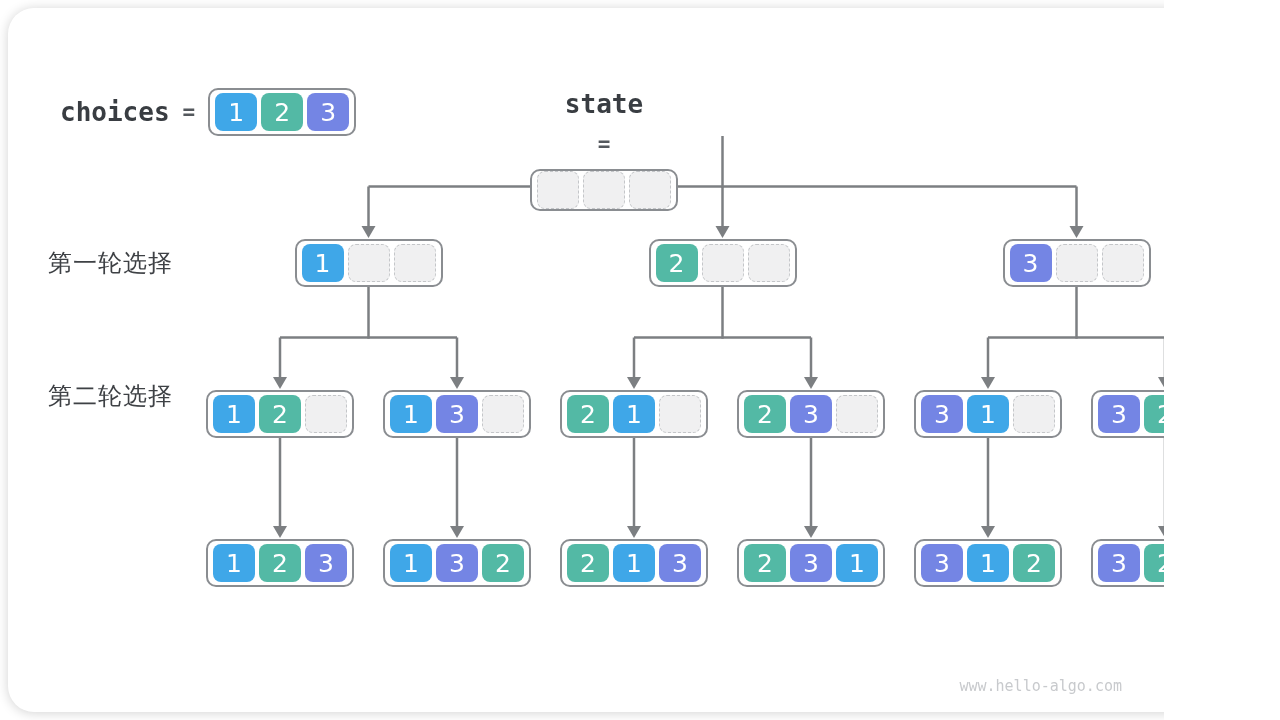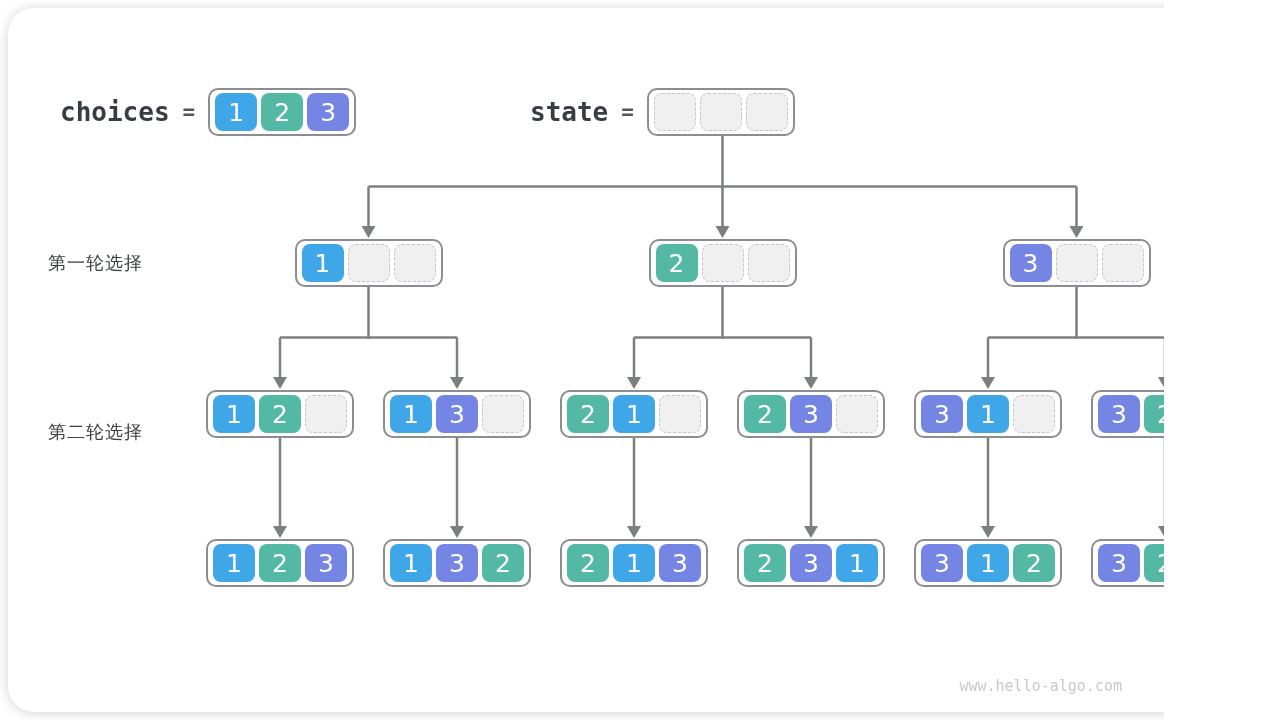--- a/index.html
+++ b/index.html
@@ -19,21 +19,21 @@
         background:#ffffff;border:2.5px solid var(--node-border,#8a8d91);
         border-radius:10px;display:flex;align-items:center;justify-content:center;gap:4px;}
   .node.inline{position:relative;}
   .cell{width:42px;height:38px;border-radius:8px;box-sizing:border-box;
         display:flex;align-items:center;justify-content:center;
         font-family:"DejaVu Sans","Liberation Sans",sans-serif;
         font-weight:500;font-size:25px;color:#ffffff;}
   .cell.empty{background:var(--empty-fill,#f0f0f1);
               border:1.5px dashed var(--empty-border,#c4c6c9);}
   .round-label{position:absolute;left:48px;height:48px;display:flex;align-items:center;
-               font-size:18px;letter-spacing:1px;color:var(--label-text,#3e4145);
+               font-size:24px;letter-spacing:1px;color:var(--label-text,#3e4145);
                font-weight:500;}
   .watermark{position:absolute;right:42px;top:677px;
              font-family:"DejaVu Sans Mono","Liberation Mono",monospace;
              font-size:15px;color:var(--watermark,#c8cacd);}
 </style>
 </head>
 <body>
 
 <div class="stage">
   <div class="card"></div>
@@ -82,32 +82,32 @@
   <div class="eq-row" style="left:60px;top:89px;">
     <span class="mono-label">choices</span>
     <span class="eq">=</span>
     <div class="node inline" id="choices-box">
         <div class="cell" style="background: rgb(63, 167, 232);">1</div>
         <div class="cell" style="background: rgb(83, 185, 165);">2</div>
         <div class="cell" style="background: rgb(116, 133, 228);">3</div>
       </div>
   </div>
 
-  <div class="eq-row" style="left:530px;top:89px;">
+  <div class="eq-row" style="left:530px;top:89px;flex-direction:column;">
     <span class="mono-label">state</span>
     <span class="eq">=</span>
     <div class="node inline" id="state-box">
         <div class="cell empty"></div>
         <div class="cell empty"></div>
         <div class="cell empty"></div>
       </div>
   </div>
 
   <div class="round-label" style="top:239px;">第一轮选择</div>
-  <div class="round-label" style="top:408px;">第二轮选择</div>
+  <div class="round-label" style="top:372px;">第二轮选择</div>
 
   <div class="layer" id="nodes">
       <div class="node" style="left: 294.5px; top: 239px;">
         <div class="cell" style="background: rgb(63, 167, 232);">1</div>
         <div class="cell empty"></div>
         <div class="cell empty"></div>
       </div>
       <div class="node" style="left: 648.5px; top: 239px;">
         <div class="cell" style="background: rgb(83, 185, 165);">2</div>
         <div class="cell empty"></div>

